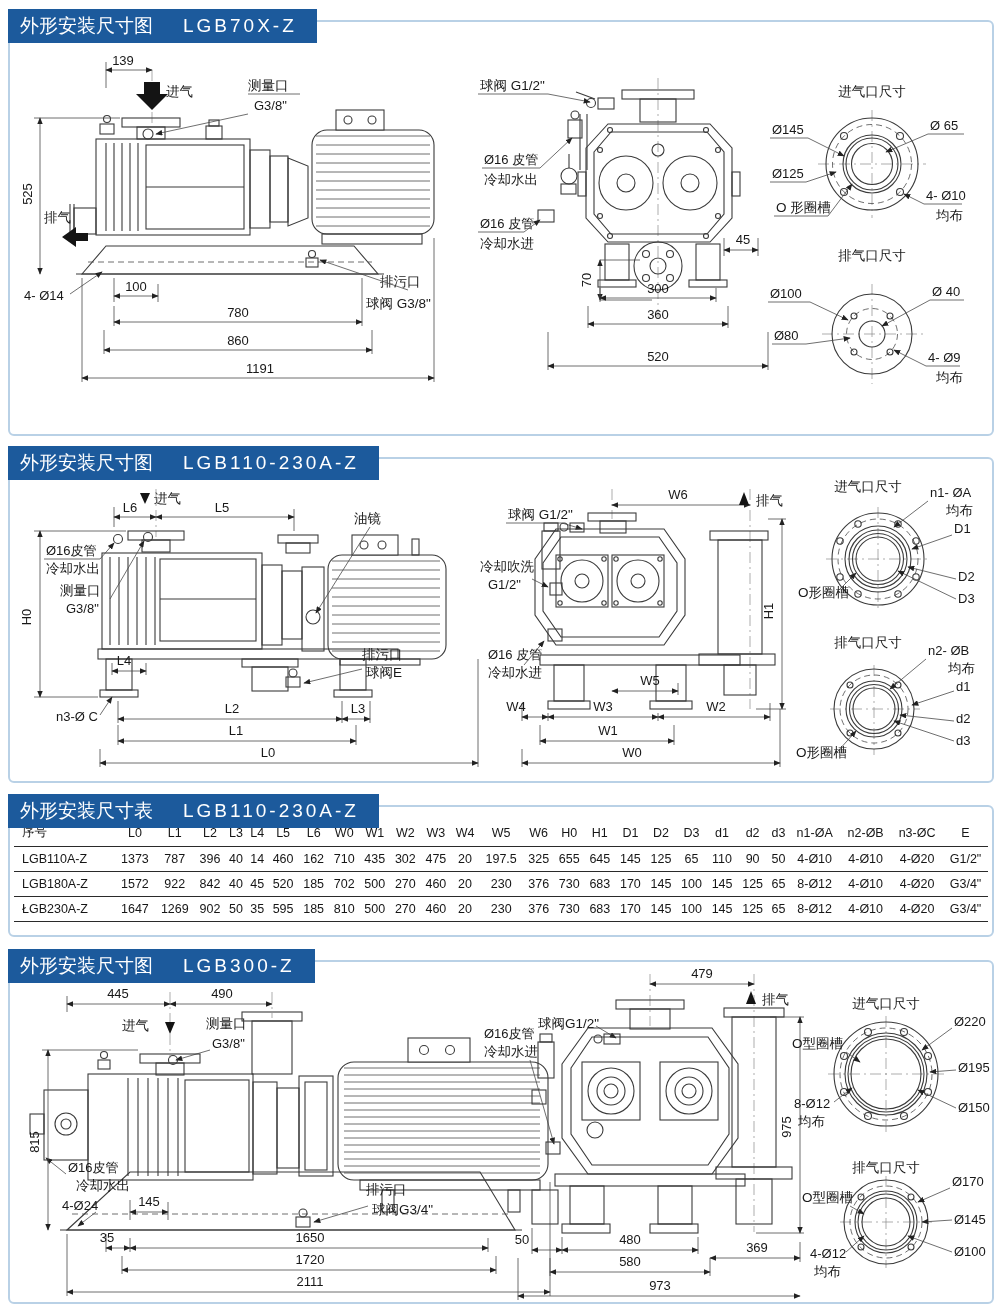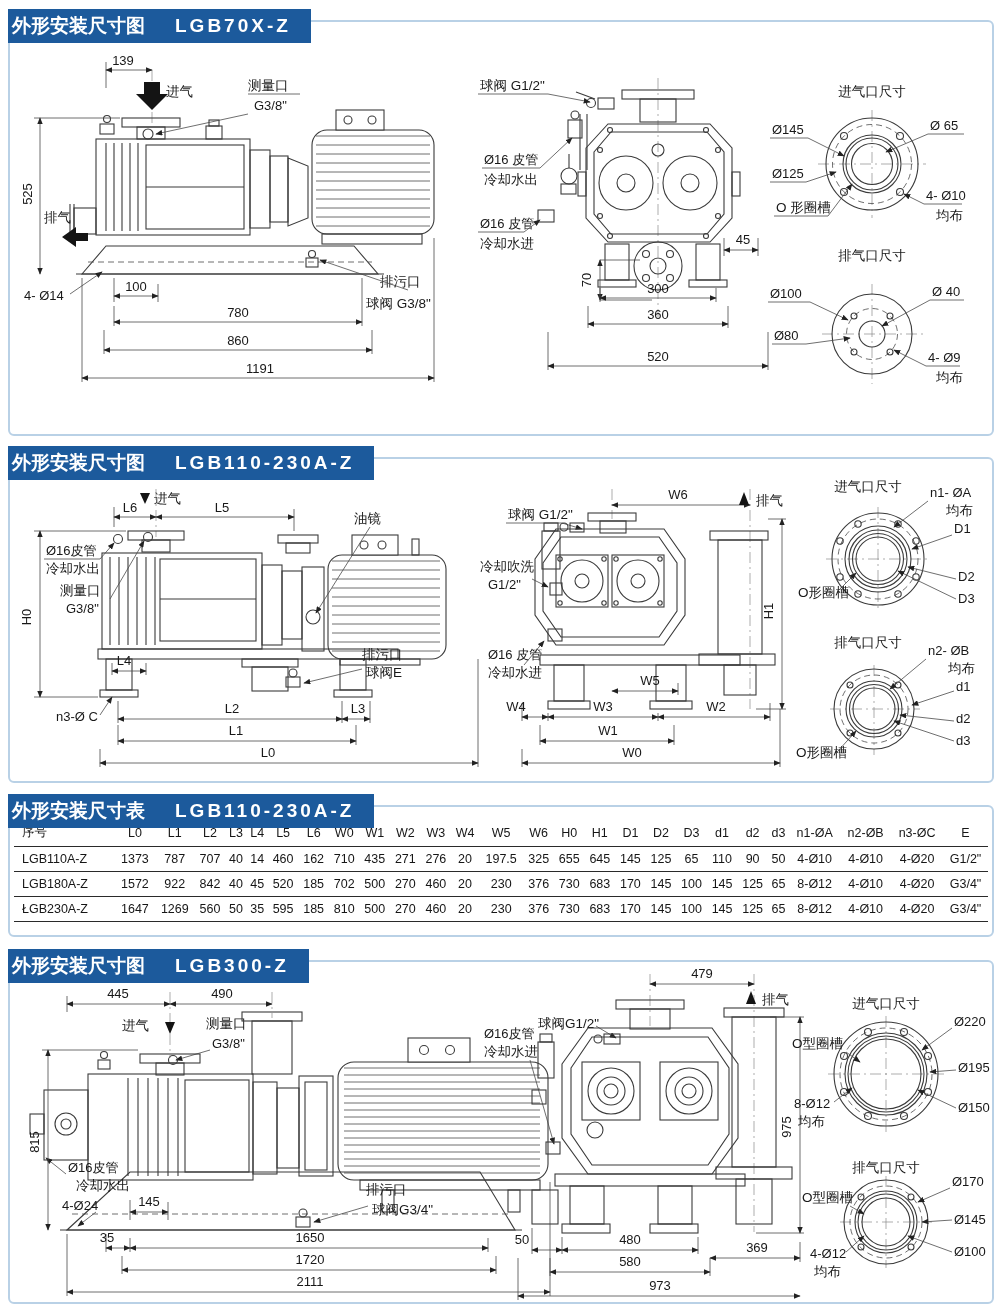--- a/index.html
+++ b/index.html
@@ -2,21 +2,21 @@
 <html style="--hbg: #1c5a9c; --hfg: #ffffff; --box: #b9d1e6; --ln: #3b3b3b;"><head>
 <meta charset="utf-8">
 <style>
   :root{ --hbg:#1c5a9c; --hfg:#ffffff; --box:#b9d1e6; --ln:#3b3b3b; }
   html,body{margin:0;padding:0;background:#fff;}
   #page{position:relative;width:1000px;height:1308px;background:#fff;overflow:hidden;
         font-family:"Liberation Sans","DejaVu Sans",sans-serif;}
   .section{position:absolute;left:8px;width:982px;border:2px solid var(--box);
            border-radius:6px;background:#fff;}
   .hdr{position:absolute;top:-13px;left:-2px;background:var(--hbg);color:var(--hfg);
-       font-weight:bold;font-size:19px;line-height:1;padding:7px 20px 8px 4px;
+       font-weight:normal;font-size:19px;line-height:1;padding:7px 20px 8px 12px;
        display:inline-flex;gap:30px;white-space:nowrap;z-index:5;}
   .hdr .model{letter-spacing:3px;}
   .drawing{position:absolute;inset:0;width:100%;height:100%;}
   svg text{font-family:"Liberation Sans","DejaVu Sans",sans-serif;font-size:13px;fill:#181818;}
   svg .cn{font-size:13.5px;}
   .s{stroke:var(--ln);fill:none;stroke-width:1.1;}
   .sf{stroke:var(--ln);fill:#fff;stroke-width:1.1;}
   .d{stroke:#4a4a4a;fill:none;stroke-width:.8;}
   .cl{stroke:#8a8a8a;fill:none;stroke-width:.7;stroke-dasharray:11 4 2 4;}
   .dsh{stroke:#4a4a4a;fill:none;stroke-width:.8;stroke-dasharray:6 4;}
@@ -467,29 +467,29 @@
               <th>n2-ØB</th>
               <th>n3-ØC</th>
               <th>E</th>
             </tr>
           </thead>
         <tbody>
             <tr>
               <td>LGB110A-Z</td>
               <td>1373</td>
               <td>787</td>
-              <td>707</td>
+              <td>396</td>
               <td>40</td>
               <td>14</td>
               <td>460</td>
               <td>162</td>
               <td>710</td>
               <td>435</td>
-              <td>271</td>
-              <td>276</td>
+              <td>302</td>
+              <td>475</td>
               <td>20</td>
               <td>197.5</td>
               <td>325</td>
               <td>655</td>
               <td>645</td>
               <td>145</td>
               <td>125</td>
               <td>65</td>
               <td>110</td>
               <td>90</td>
@@ -525,21 +525,21 @@
               <td>65</td>
               <td>8-Ø12</td>
               <td>4-Ø10</td>
               <td>4-Ø20</td>
               <td>G3/4"</td>
             </tr>
             <tr>
               <td>ŁGB230A-Z</td>
               <td>1647</td>
               <td>1269</td>
-              <td>560</td>
+              <td>902</td>
               <td>50</td>
               <td>35</td>
               <td>595</td>
               <td>185</td>
               <td>810</td>
               <td>500</td>
               <td>270</td>
               <td>460</td>
               <td>20</td>
               <td>230</td>

